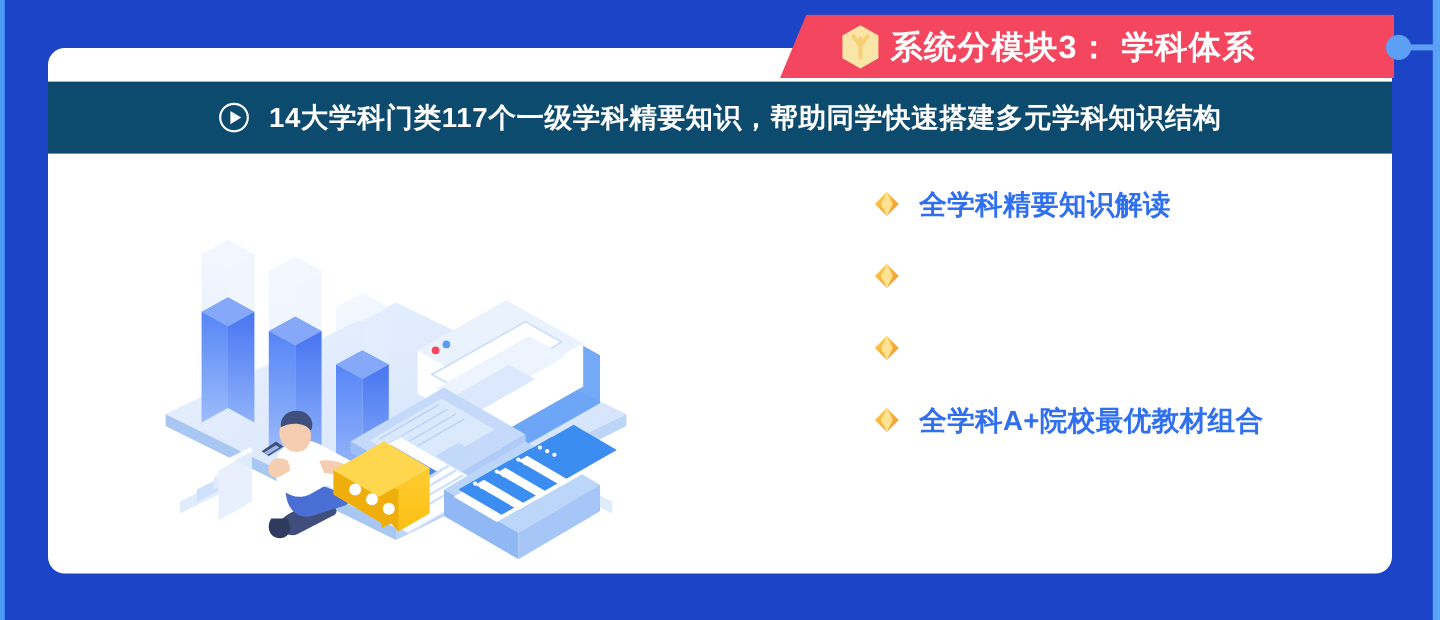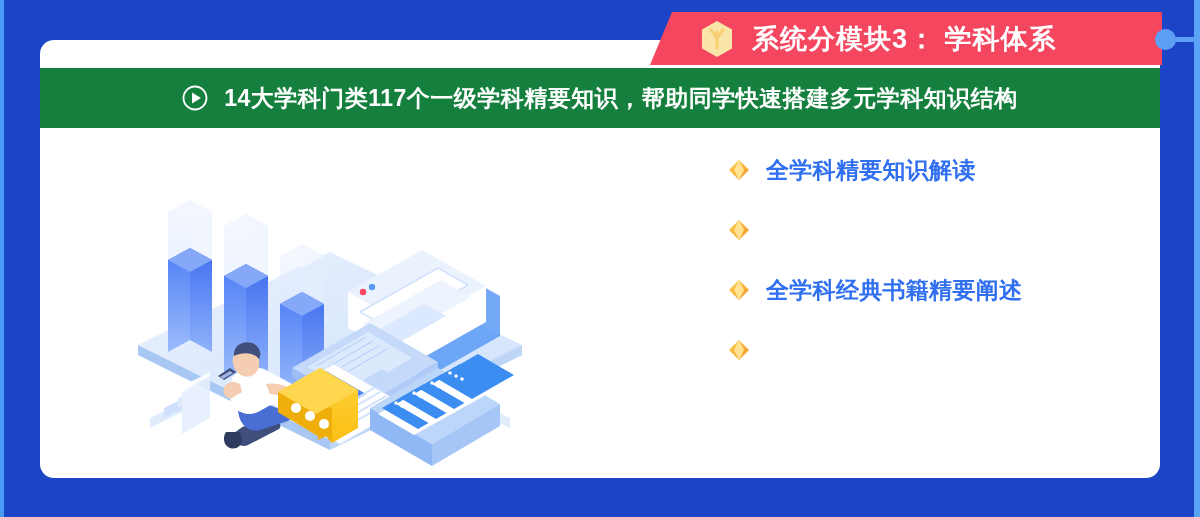--- a/index.html
+++ b/index.html
@@ -52,21 +52,21 @@
     overflow: hidden;
   }
 
   
   .subtitle-bar {
     position: absolute;
     left: 40px;
     top: 68px;
     width: 1120px;
     height: 60px;
-    background: #15803d;
+    background: #0c4a6e;
     display: flex;
     align-items: center;
     justify-content: center;
     gap: 16px;
   }
   .play-icon {
     width: 26px;
     height: 26px;
     flex: 0 0 26px;
     display: block;
@@ -85,21 +85,21 @@
     left: 650px;
     top: 12px;
     width: 512px;
     height: 53px;
     background: #f5465f;
     clip-path: polygon(22px 0, 100% 0, 100% 100%, 0 100%);
     display: flex;
     align-items: center;
     padding-left: 50px;
     box-sizing: border-box;
-    gap: 18px;
+    gap: 8px;
   }
   .hex-icon {
     width: 34px;
     height: 38px;
     flex: 0 0 34px;
     display: block;
   }
   .banner-title {
     color: #ffffff;
     font-size: 27px;
@@ -385,27 +385,27 @@
         <svg class="diamond-icon" viewBox="0 0 22 22">
           <polygon points="11,1 21,11 11,21 1,11" fill="url(#dg1)"></polygon>
           <polygon points="11,1 16,11 11,21 6,11" fill="#ffe393"></polygon>
         </svg>
       </div>
       <div class="feature-item">
         <svg class="diamond-icon" viewBox="0 0 22 22">
           <polygon points="11,1 21,11 11,21 1,11" fill="url(#dg1)"></polygon>
           <polygon points="11,1 16,11 11,21 6,11" fill="#ffe393"></polygon>
         </svg>
-        <span class="feature-label">全学科经典书籍精要阐述</span>
       </div>
       <div class="feature-item">
         <svg class="diamond-icon" viewBox="0 0 22 22">
           <polygon points="11,1 21,11 11,21 1,11" fill="url(#dg1)"></polygon>
           <polygon points="11,1 16,11 11,21 6,11" fill="#ffe393"></polygon>
         </svg>
+        <span class="feature-label">全学科A+院校最优教材组合</span>
       </div>
     </div>
 
   </div>
 
   <div class="subtitle-bar">
     <svg class="play-icon" viewBox="0 0 26 26">
       <circle cx="13" cy="13" r="11.5" fill="none" stroke="#ffffff" stroke-width="1.8"></circle>
       <polygon points="10,7.5 19,13 10,18.5" fill="#ffffff"></polygon>
     </svg>

